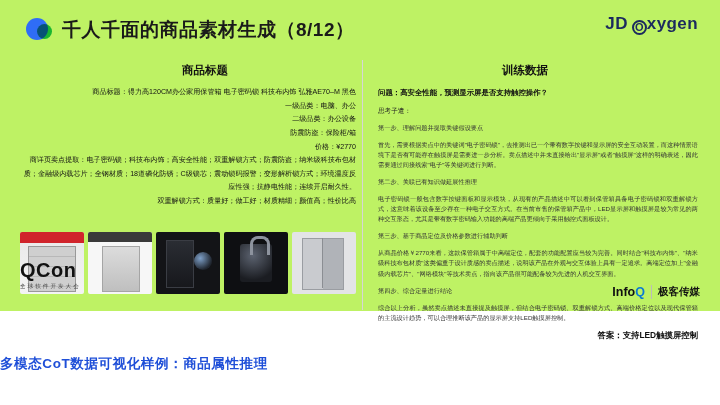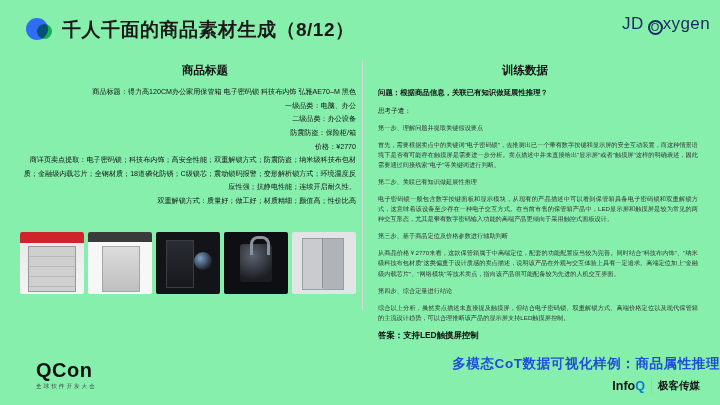--- a/index.html
+++ b/index.html
@@ -5,22 +5,22 @@
   * { box-sizing: border-box; }
   html, body {
     margin: 0; padding: 0;
     width: 720px; height: 405px;
     overflow: hidden;
     background: #ffffff;
     font-family: "Liberation Sans", "DejaVu Sans", sans-serif;
   }
   .slide {
     position: relative;
-    width: 720px; height: 405px;
-    background: #86efac;
+    width: 720px; height: 311px;
+    background: #bef264;
   }
 
   
   .logo-mark {
     position: absolute;
     left: 26px; top: 18px;
     width: 26px; height: 26px;
   }
   .logo-mark .circ-blue {
     position: absolute; left: 0; top: 0;
@@ -37,23 +37,23 @@
     position: absolute;
     left: 62px; top: 17px;
     font-size: 19px;
     font-weight: bold;
     color: #1a1a1a;
     letter-spacing: 0.5px;
     white-space: nowrap;
   }
   .brand-top {
     position: absolute;
-    right: 10px; top: 14px;
+    right: 22px; top: 14px;
     font-size: 17px;
-    font-weight: normal;
+    font-weight: bold;
     color: #1b2a5e;
     letter-spacing: 0.4px;
     white-space: nowrap;
   }
   .brand-top .ox-o {
     display: inline-block;
     border: 2px solid #1b2a5e;
     border-radius: 50%;
     width: 15px; height: 15px;
     line-height: 11px;
@@ -196,47 +196,47 @@
     font-size: 6.2px;
     line-height: 1.62;
     color: #333;
     margin-bottom: 7px;
     text-align: justify;
   }
   .answer {
     position: absolute;
     left: 378px; top: 330px;
     width: 320px;
-    text-align: left;
+    text-align: right;
     font-size: 8.4px;
     font-weight: bold;
     color: #111;
   }
 
   
   .caption {
     position: absolute;
     left: 0; top: 355px;
     width: 720px;
-    text-align: right;
+    text-align: left;
     font-size: 13.5px;
     font-weight: bold;
     color: #1f4fd8;
     letter-spacing: 0.6px;
   }
 
   
   .footer {
     position: absolute;
     left: 0; bottom: 0;
     width: 720px; height: 44px;
   }
   .qcon {
     position: absolute;
-    left: 20px; bottom: 14px; margin-left: 16px;
+    left: 20px; bottom: 20px;
   }
   .qcon-main {
     font-size: 20px;
     font-weight: bold;
     color: #111;
     letter-spacing: 0.5px;
     line-height: 1;
   }
   .qcon-sub {
     font-size: 5.6px;
@@ -299,21 +299,21 @@
 
   <div class="img-strip">
     <div class="thumb t1"></div>
     <div class="thumb t2"></div>
     <div class="thumb t3"></div>
     <div class="thumb t4"></div>
     <div class="thumb t5"></div>
   </div>
 
   <div class="right-panel">
-    <div class="q-line">问题：根据商品信息，关联已有知识做延展性推理？</div>
+    <div class="q-line">问题：高安全性能，预测显示屏是否支持触控操作？</div>
     <div class="think-label">思考子遣：</div>
     <div class="para">第一步、理解问题并提取关键假设要点</div>
     <div class="para">首先，需要根据卖点中的关键词"电子密码锁"，去推测出已一个带有数字按键和显示屏的安全互动装置，而这种情景语境下是否有可能存在触摸屏是需要进一步分析。卖点描述中并未直接给出"显示屏"或者"触摸屏"这样的明确表述，因此需要通过间接线索"电子"等关键词进行判断。</div>
     <div class="para">第二步、关联已有知识做延展性推理</div>
     <div class="para">电子密码锁一般包含数字按键面板和显示模块，从现有的产品描述中可以看到保管箱具备电子密码锁和双重解锁方式，这意味着该设备至少存在一种电子交互方式。在当前市售的保管箱产品中，LED显示屏和触摸屏是较为常见的两种交互形态，尤其是带有数字密码输入功能的高端产品更倾向于采用触控式面板设计。</div>
     <div class="para">第三步、基于商品定位及价格参数进行辅助判断</div>
     <div class="para">从商品价格￥2770来看，这款保管箱属于中高端定位，配套的功能配置应当较为完善。同时结合"科技布内饰"、"纳米级科技布包材质"这类偏重于设计质感的卖点描述，说明该产品在外观与交互体验上具有一定追求。高端定位加上"金融级内载芯片"、"网络模块"等技术卖点，指向该产品很可能配备较为先进的人机交互界面。</div>
     <div class="para">第四步、综合定量进行结论</div>
     <div class="para">综合以上分析，虽然卖点描述未直接提及触摸屏，但结合电子密码锁、双重解锁方式、高端价格定位以及现代保管箱的主流设计趋势，可以合理推断该产品的显示屏支持LED触摸屏控制。</div>
   </div>

